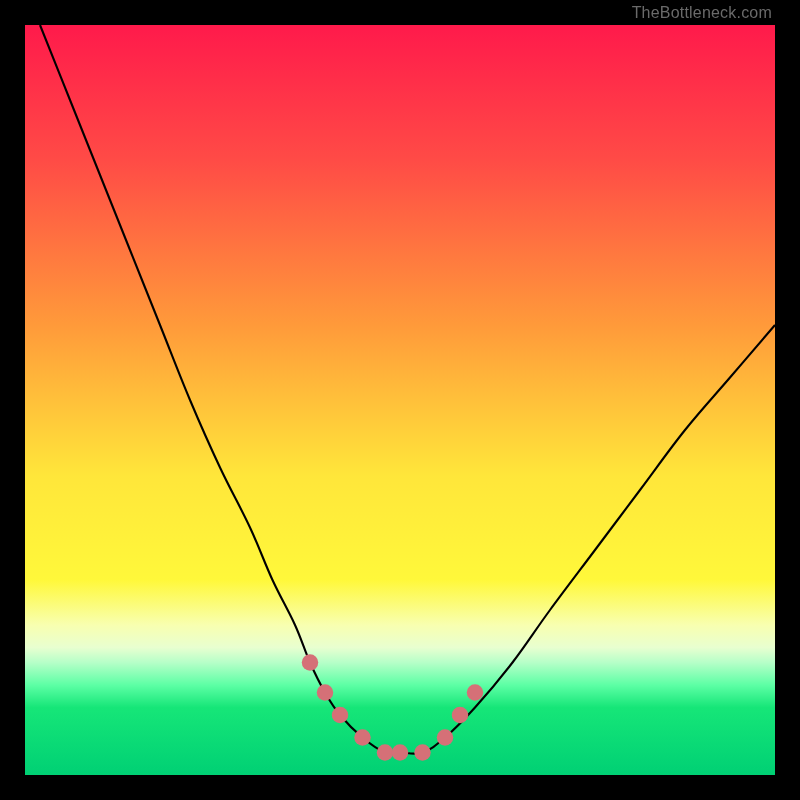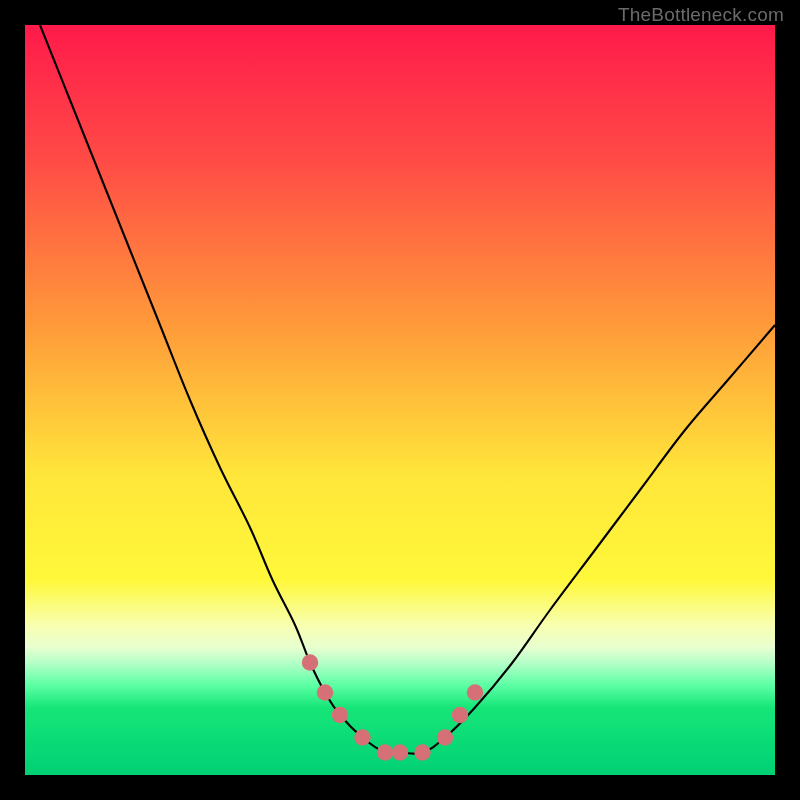--- a/index.html
+++ b/index.html
@@ -27,23 +27,23 @@
   .gradient-bg {
     position: absolute;
     left: 0;
     top: 0;
     width: 100%;
     height: 100%;
   }
   .watermark {
     position: absolute;
     top: 4px;
-    right: 16px;
+    right: 28px;
     color: #6a6a6a;
-    font-size: 19px;
+    font-size: 16px;
     font-weight: 500;
     letter-spacing: 0.2px;
     user-select: none;
   }
   svg.curve {
     position: absolute;
     left: 0;
     top: 0;
     width: 100%;
     height: 100%;

